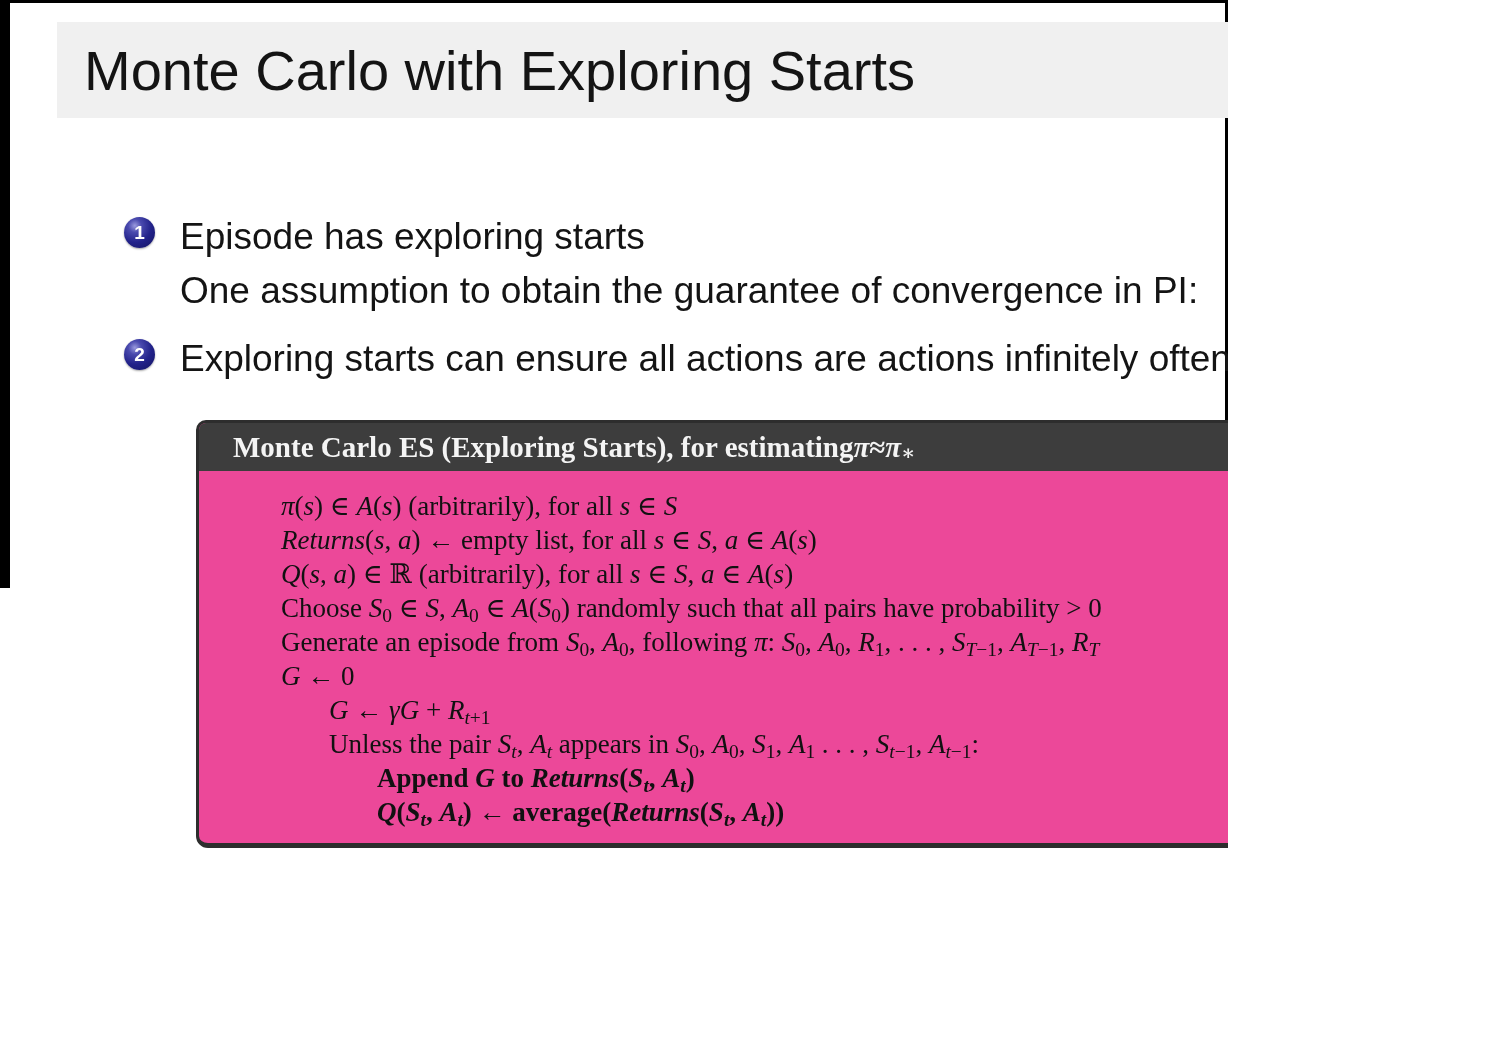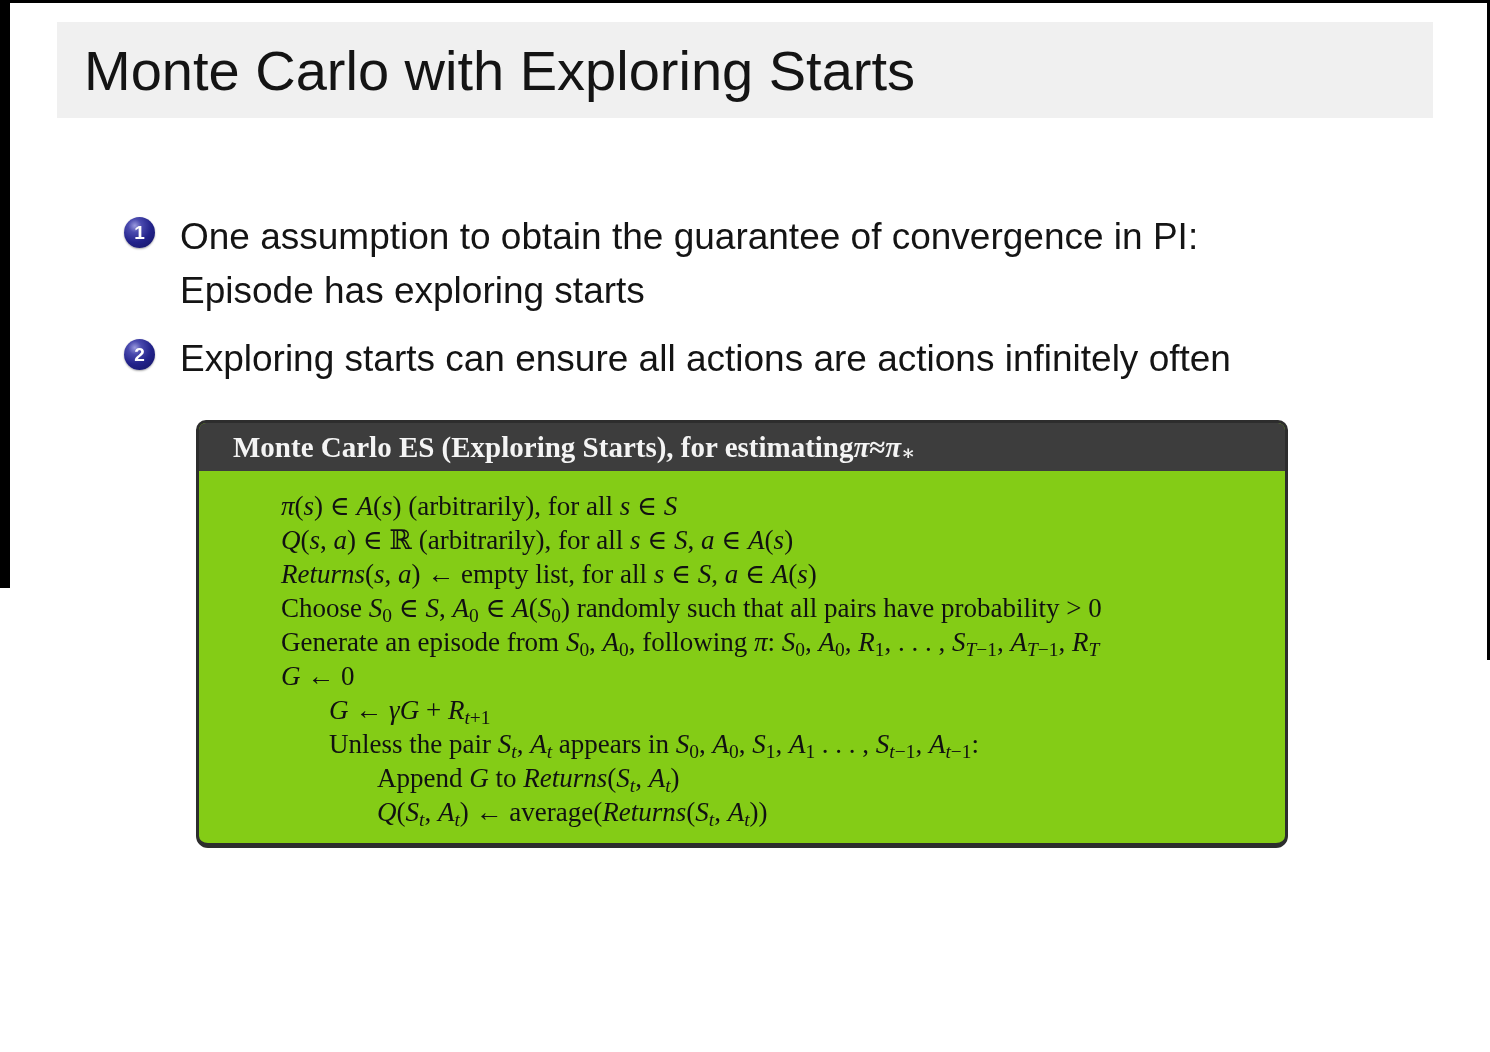--- a/index.html
+++ b/index.html
@@ -1,17 +1,17 @@
 <!DOCTYPE html>
 <html><head>
 <meta charset="utf-8">
 <style>
   html,body{margin:0;padding:0;background:#fff;}
   #slide{
-    position:relative; width:1490px; height:1052px; background:#ffffff;
+    position:relative; width:1228px; height:1052px; background:#ffffff;
     overflow:hidden; font-family:"Liberation Sans", sans-serif; color:#141414;
   }
   
   .frame-top{position:absolute;top:0;left:0;width:1490px;height:3px;background:#000;}
   .frame-left{position:absolute;top:0;left:0;width:10px;height:588px;background:#000;}
   .frame-right{position:absolute;top:0;right:0;width:3px;height:660px;background:#000;}
 
   
   .titlebar{
     position:absolute; left:57px; top:22px; width:1376px; height:96px;
@@ -32,37 +32,37 @@
     box-shadow:0 1px 2px rgba(0,0,0,0.35);
     display:flex; align-items:center; justify-content:center;
   }
   .ball span{color:#ffffff; font-size:19px; font-weight:bold; line-height:1;}
   .bullet-text{font-size:37px; line-height:54px; white-space:nowrap;}
   .bullet-text .bline{display:block;}
 
   
   .algbox{
     position:absolute; left:196px; top:420px; width:1092px; box-sizing:border-box;
-    background:#84cc16; border:3px solid #2d2d2d; border-bottom-width:5px;
+    background:#ec4899; border:3px solid #2d2d2d; border-bottom-width:5px;
     border-radius:10px 10px 12px 12px;
     font-family:"Liberation Serif","DejaVu Serif","DejaVu Sans",serif;
   }
   .alg-header{
     height:48px; background:#3d3d3d; border-radius:7px 7px 0 0;
     display:flex; align-items:center; padding-left:34px;
     color:#f4f4f4; font-weight:bold; font-size:29px; white-space:nowrap;
   }
   .alg-body{
     padding:18px 16px 14px 34px; font-size:27px; line-height:34px; color:#111;
   }
   .alg-line{white-space:nowrap;}
   .ind0{padding-left:0;}
   .ind1{padding-left:48px;}
   .ind2{padding-left:96px;}
-  .ind3{padding-left:144px;}
+  .ind3{padding-left:144px;font-weight:bold;}
   .gap{margin-top:16px;}
   .alg-body sub, .alg-header sub{
     font-size:0.72em; line-height:0; position:relative; top:0.28em; vertical-align:baseline;
   }
 </style>
 </head>
 <body>
 
 <div id="slide">
   <div class="frame-top"></div>
@@ -72,40 +72,40 @@
   <div class="titlebar">
     <div class="title">Monte Carlo with Exploring Starts</div>
   </div>
 
   <div class="bullets">
     <div class="bullet">
       <div class="ball">
         <span>1</span>
       </div>
       <div class="bullet-text">
+        <span class="bline">Episode has exploring starts</span>
         <span class="bline">One assumption to obtain the guarantee of convergence in PI:</span>
-        <span class="bline">Episode has exploring starts</span>
       </div>
     </div>
     <div class="bullet">
       <div class="ball">
         <span>2</span>
       </div>
       <div class="bullet-text">
         <span class="bline">Exploring starts can ensure all actions are actions infinitely often</span>
       </div>
     </div>
   </div>
 
   <div class="algbox">
     <div class="alg-header">Monte Carlo ES (Exploring Starts), for estimating <i>π</i> ≈ <i>π</i><sub>∗</sub></div>
     <div class="alg-body">
       <div class="alg-line ind1"><i>π</i>(<i>s</i>) ∈ <i>A</i>(<i>s</i>) (arbitrarily), for all <i>s</i> ∈ <i>S</i></div>
+      <div class="alg-line ind1"><i>Returns</i>(<i>s</i>, <i>a</i>) ← empty list, for all <i>s</i> ∈ <i>S</i>, <i>a</i> ∈ <i>A</i>(<i>s</i>)</div>
       <div class="alg-line ind1"><i>Q</i>(<i>s</i>, <i>a</i>) ∈ ℝ (arbitrarily), for all <i>s</i> ∈ <i>S</i>, <i>a</i> ∈ <i>A</i>(<i>s</i>)</div>
-      <div class="alg-line ind1"><i>Returns</i>(<i>s</i>, <i>a</i>) ← empty list, for all <i>s</i> ∈ <i>S</i>, <i>a</i> ∈ <i>A</i>(<i>s</i>)</div>
       <div class="alg-line ind1">Choose <i>S</i><sub>0</sub> ∈ <i>S</i>, <i>A</i><sub>0</sub> ∈ <i>A</i>(<i>S</i><sub>0</sub>) randomly such that all pairs have probability &gt; 0</div>
       <div class="alg-line ind1">Generate an episode from <i>S</i><sub>0</sub>, <i>A</i><sub>0</sub>, following <i>π</i>: <i>S</i><sub>0</sub>, <i>A</i><sub>0</sub>, <i>R</i><sub>1</sub>, . . . , <i>S</i><sub><i>T</i>−1</sub>, <i>A</i><sub><i>T</i>−1</sub>, <i>R</i><sub><i>T</i></sub></div>
       <div class="alg-line ind1"><i>G</i> ← 0</div>
       <div class="alg-line ind2"><i>G</i> ← <i>γG</i> + <i>R</i><sub><i>t</i>+1</sub></div>
       <div class="alg-line ind2">Unless the pair <i>S</i><sub><i>t</i></sub>, <i>A</i><sub><i>t</i></sub> appears in <i>S</i><sub>0</sub>, <i>A</i><sub>0</sub>, <i>S</i><sub>1</sub>, <i>A</i><sub>1</sub> . . . , <i>S</i><sub><i>t</i>−1</sub>, <i>A</i><sub><i>t</i>−1</sub>:</div>
       <div class="alg-line ind3">Append <i>G</i> to <i>Returns</i>(<i>S</i><sub><i>t</i></sub>, <i>A</i><sub><i>t</i></sub>)</div>
       <div class="alg-line ind3"><i>Q</i>(<i>S</i><sub><i>t</i></sub>, <i>A</i><sub><i>t</i></sub>) ← average(<i>Returns</i>(<i>S</i><sub><i>t</i></sub>, <i>A</i><sub><i>t</i></sub>))</div>
     </div>
   </div>
 </div>

